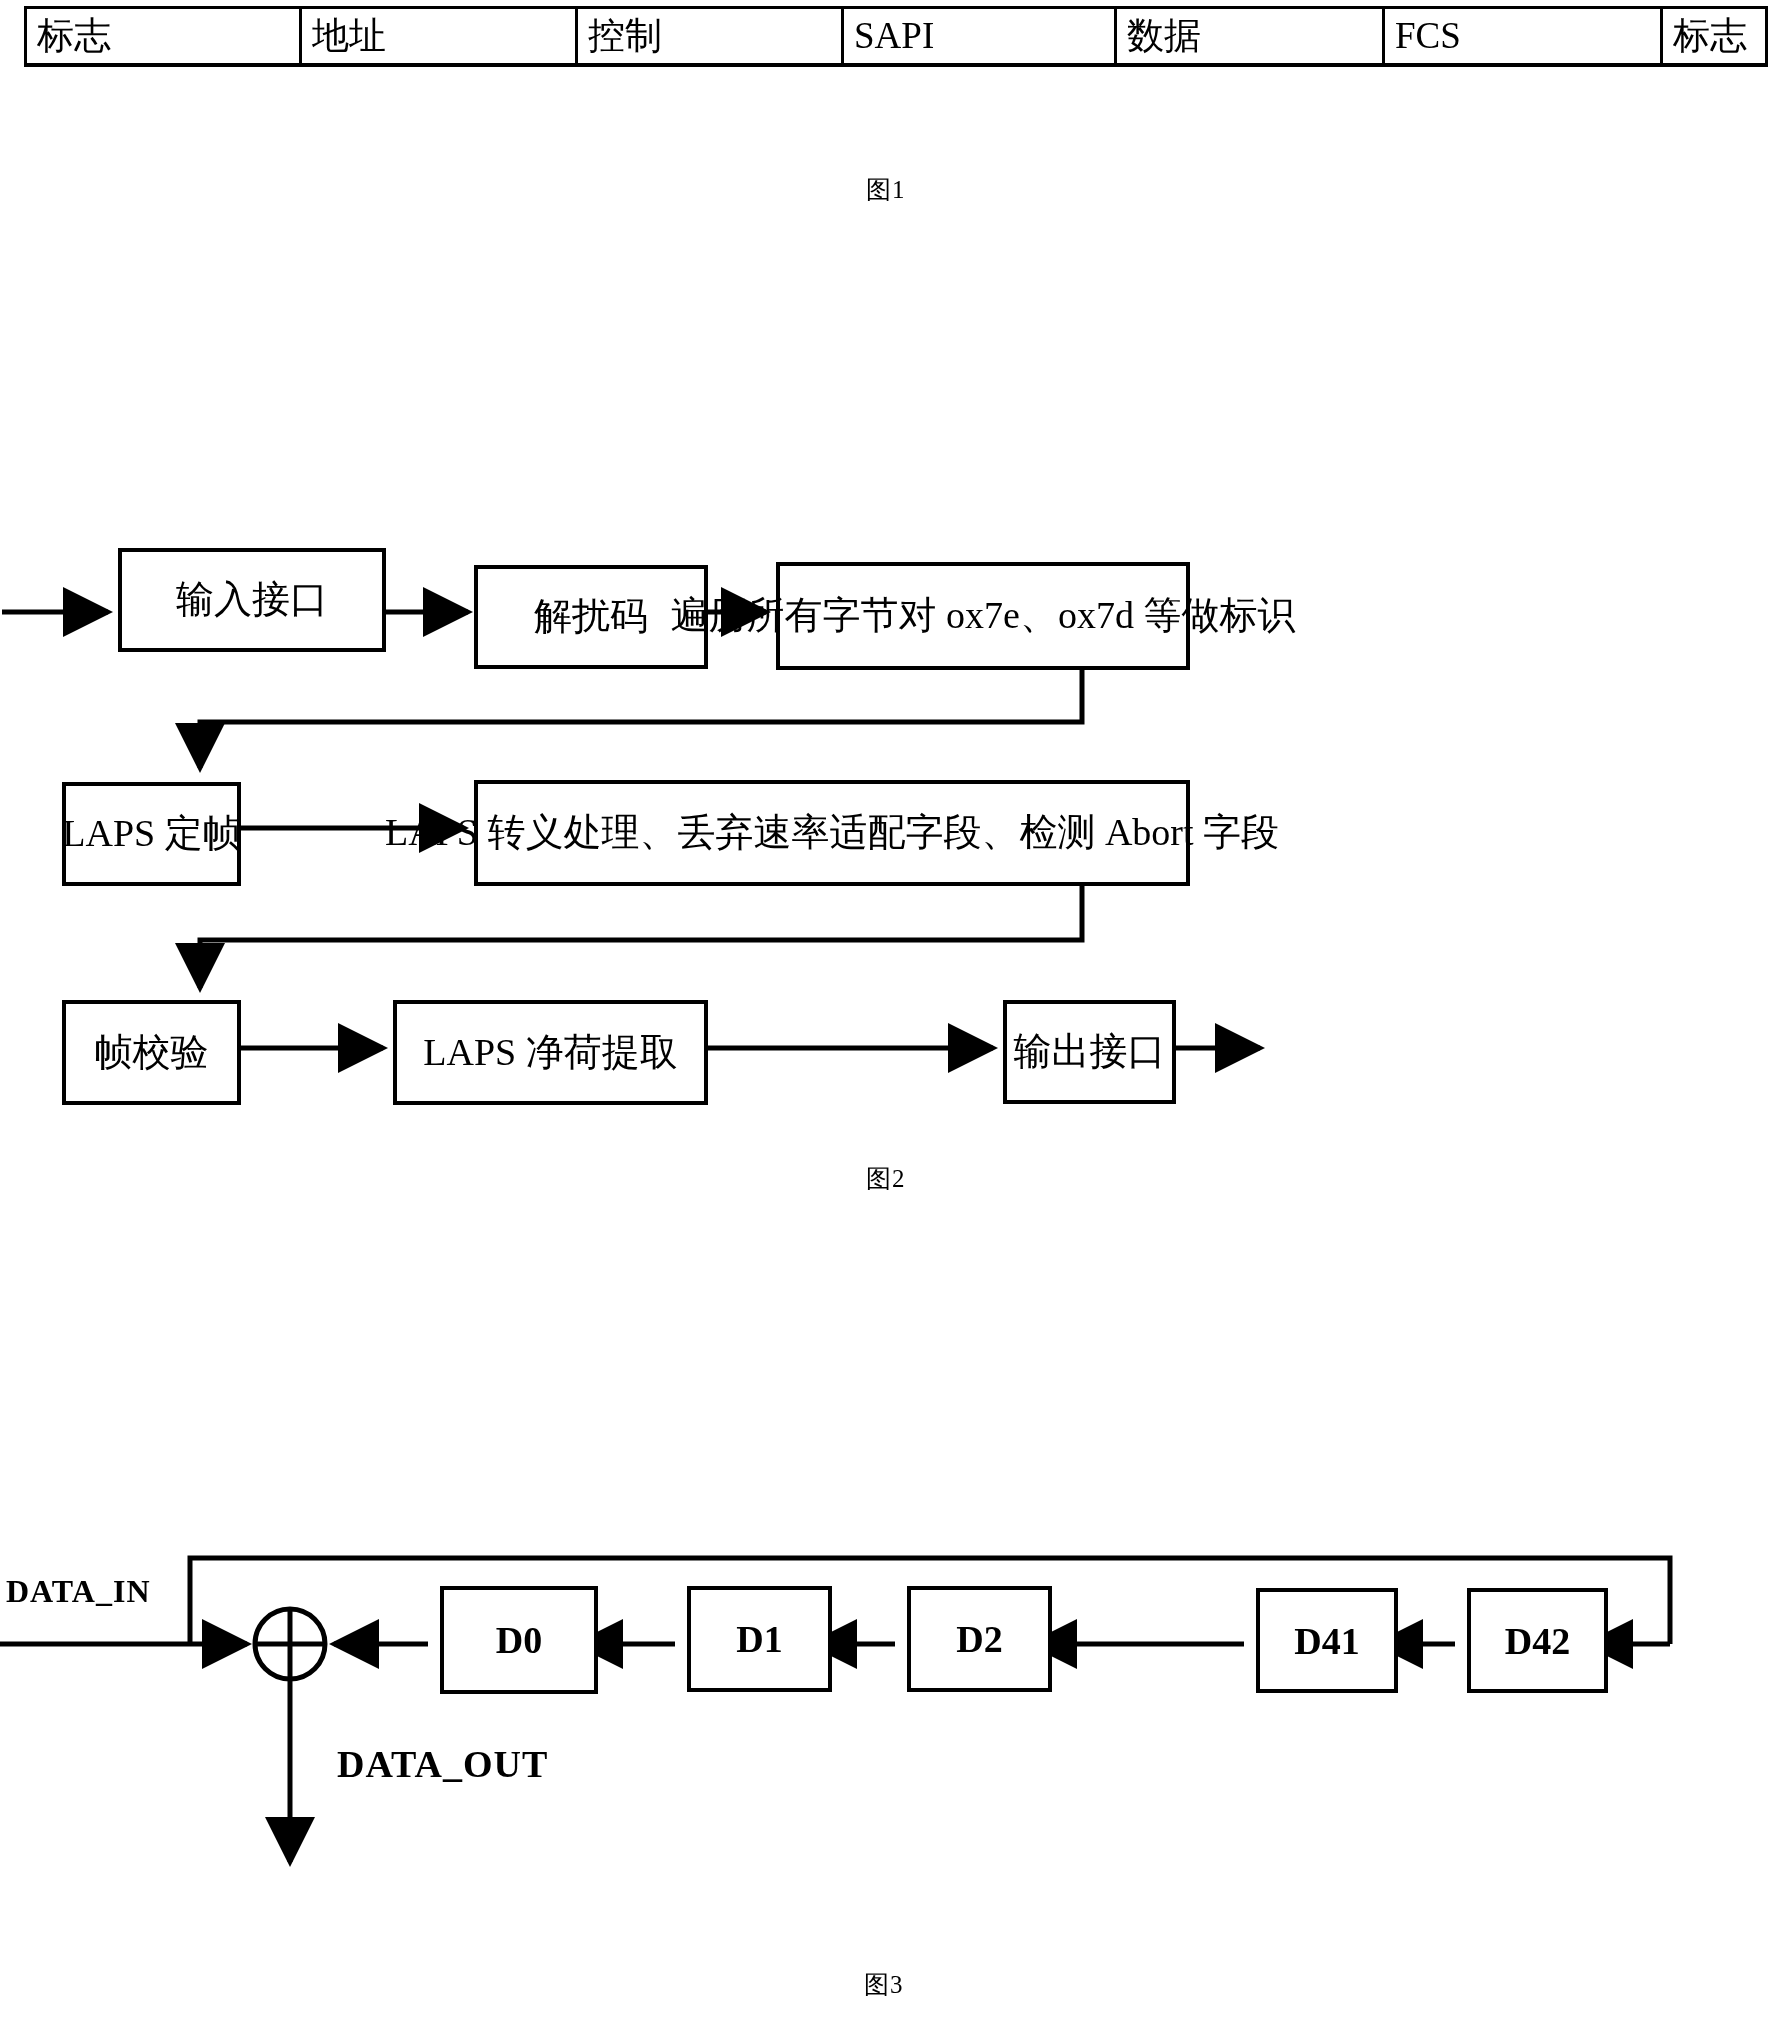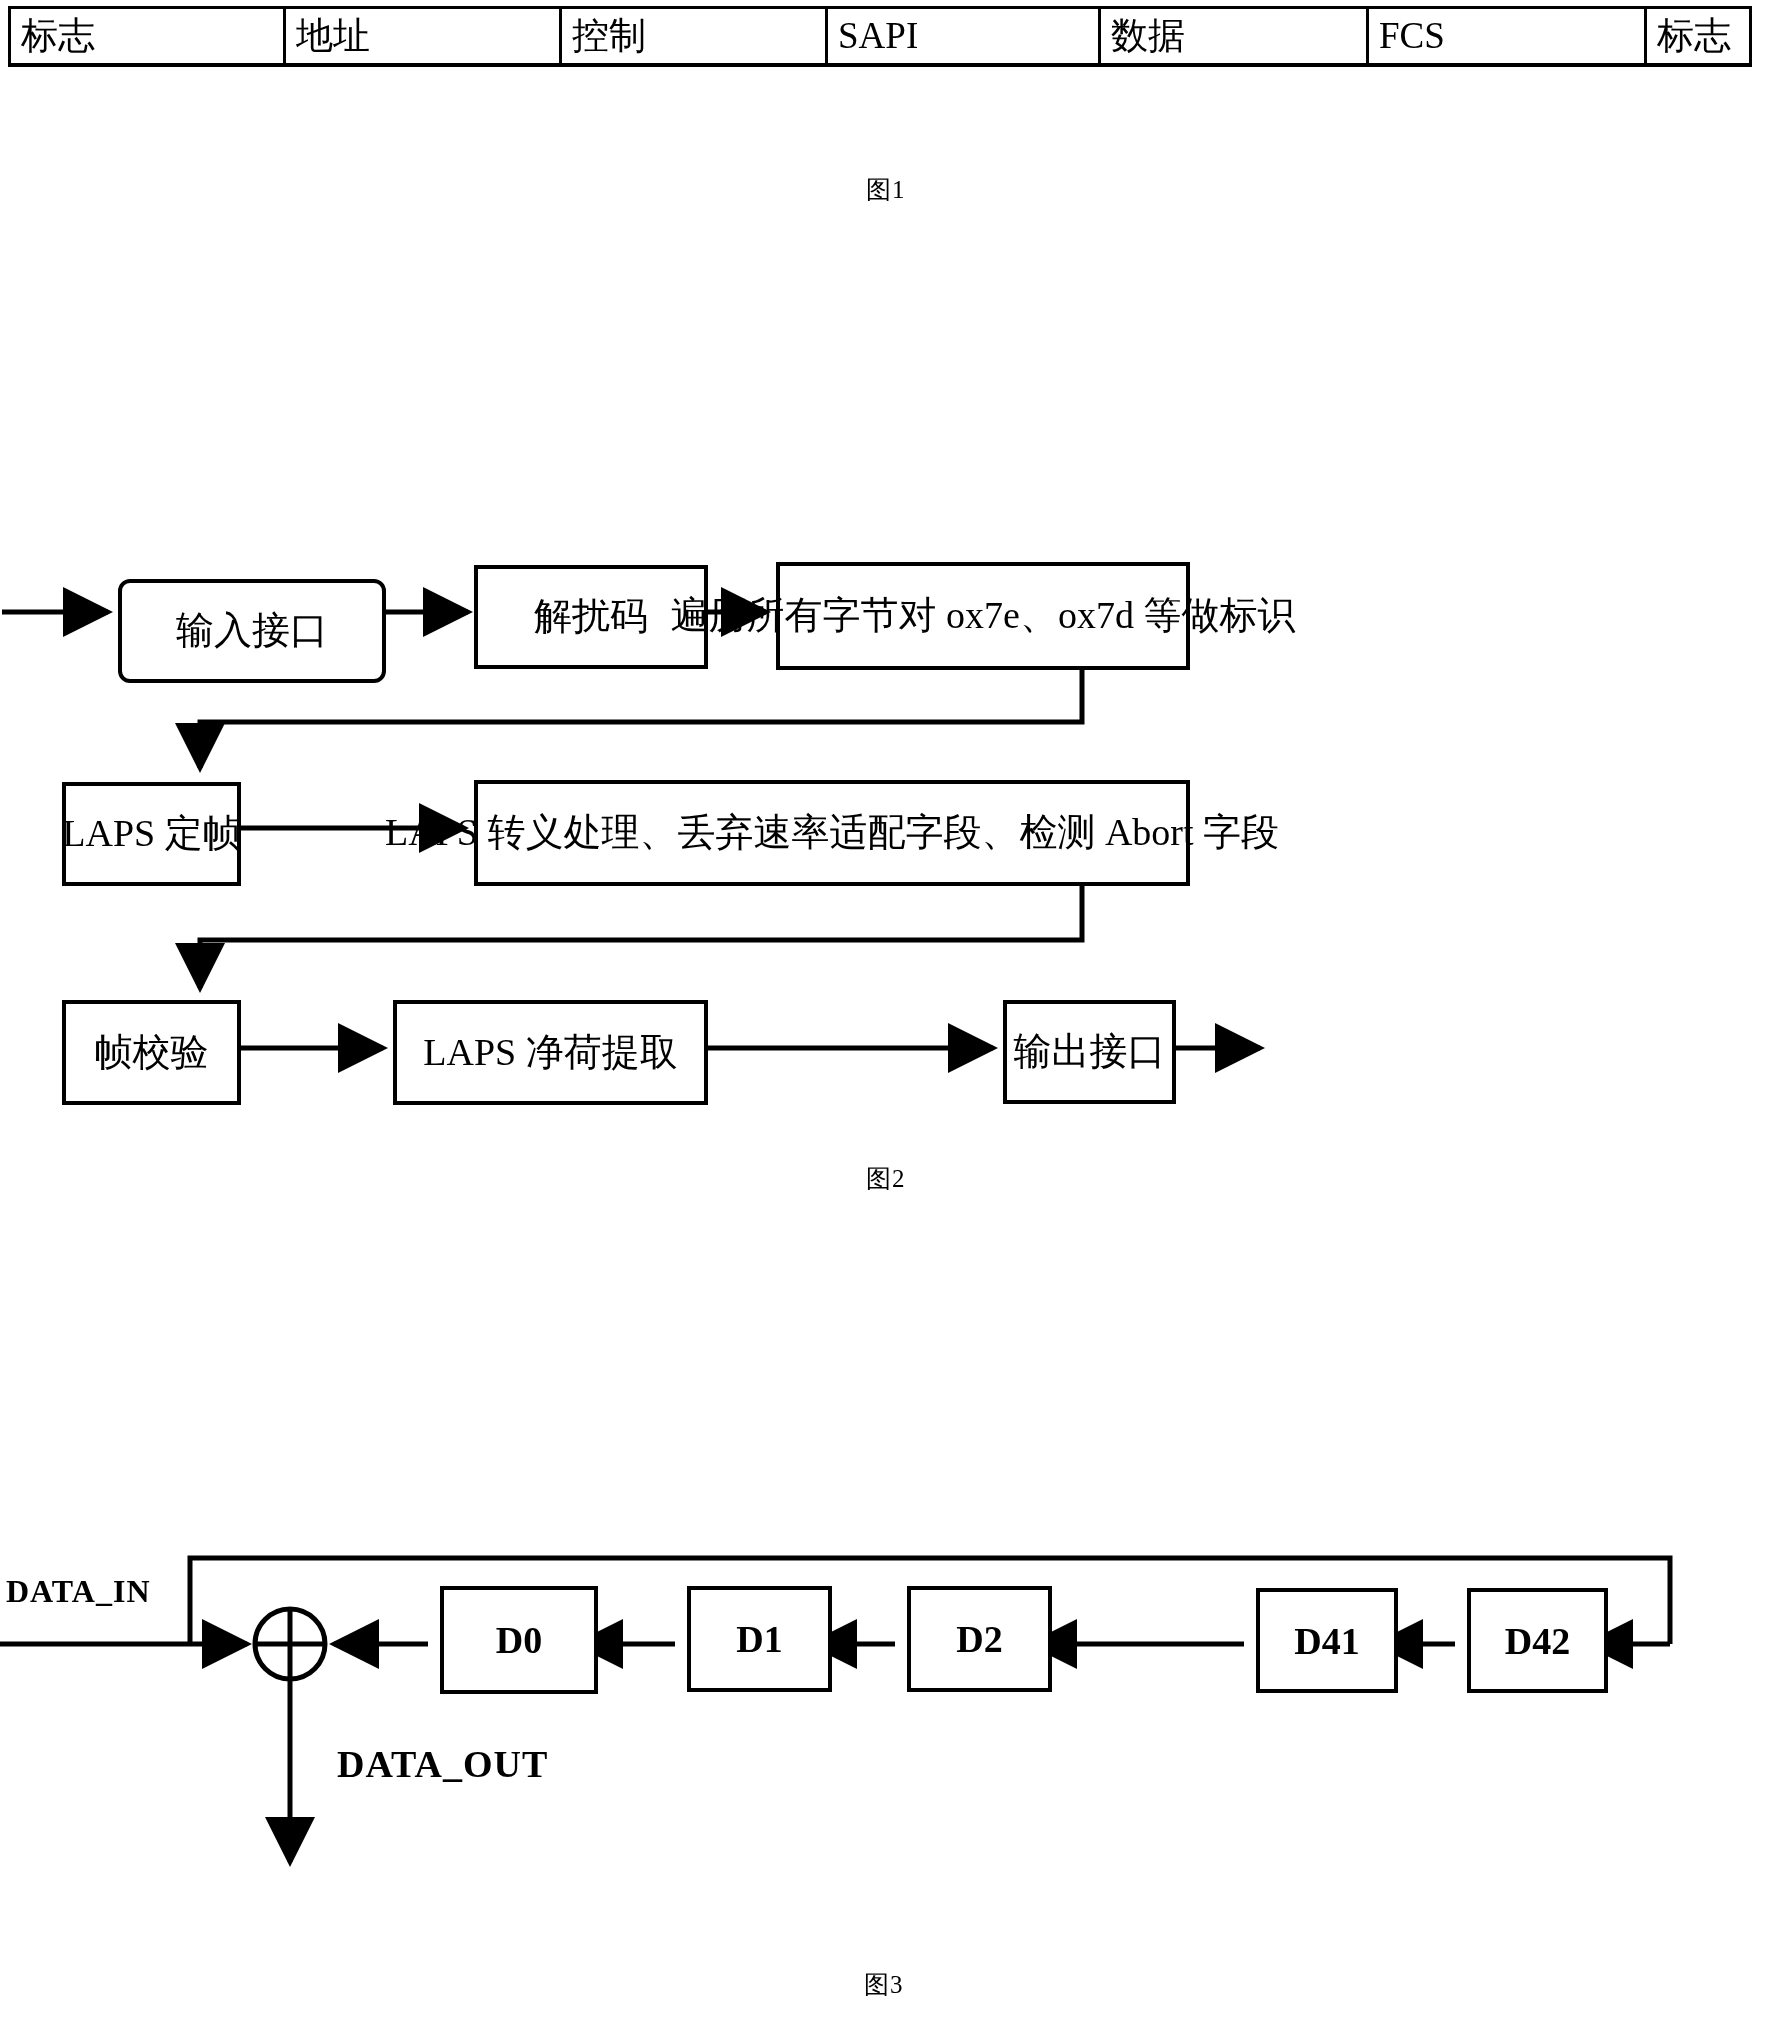--- a/index.html
+++ b/index.html
@@ -15,21 +15,21 @@
     color: #000000;
     overflow: hidden;
   }
 
   
   .layer { position: absolute; left: 0; top: 0; width: 1772px; height: 2022px; }
 
   
   #fig1-table {
     position: absolute;
-    left: 8px;
+    left: 24px;
     top: 6px;
     width: 1744px;
     border-collapse: collapse;
     table-layout: fixed;
   }
   #fig1-table td {
     border: 3px solid #000;
     height: 54px;
     padding: 0 10px;
     font-size: 37px;
@@ -129,21 +129,21 @@
 
   <polyline points="1082,878 1082,940 200,940 200,988" fill="none" stroke="#000" stroke-width="5" marker-end="url(#ah)"></polyline>
 
   <line x1="233" y1="1048" x2="383" y2="1048" stroke="#000" stroke-width="5" marker-end="url(#ah)"></line>
 
   <line x1="700" y1="1048" x2="993" y2="1048" stroke="#000" stroke-width="5" marker-end="url(#ah)"></line>
 
   <line x1="1168" y1="1048" x2="1260" y2="1048" stroke="#000" stroke-width="5" marker-end="url(#ah)"></line>
 </svg>
 
-<div class="flowbox" style="left:118px;  top:579px;  width:260px; height:96px;border-radius:12px;">
+<div class="flowbox" style="left:118px;  top:548px;  width:260px; height:96px;">
   <span>输入接口</span>
 </div>
 
 <div class="flowbox" style="left:474px;  top:565px;  width:226px; height:96px;">
   <span>解扰码</span>
 </div>
 
 <div class="flowbox" style="left:776px;  top:562px;  width:406px; height:100px;">
   <span>遍历所有字节对 ox7e、ox7d 等做标识</span>
 </div>

